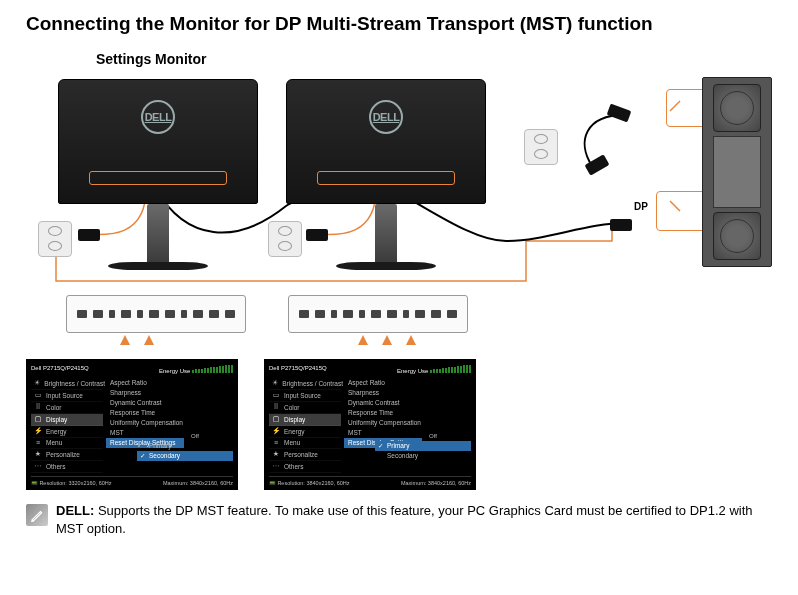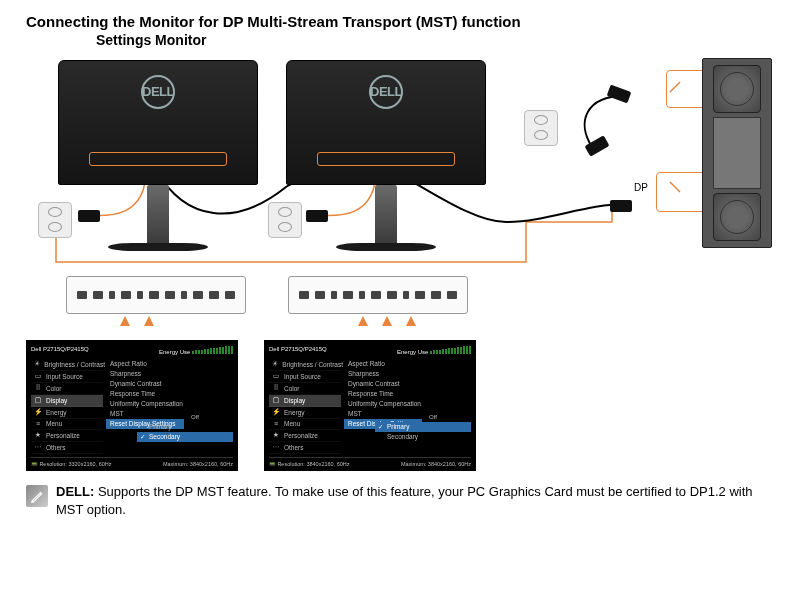--- a/index.html
+++ b/index.html
@@ -6,23 +6,24 @@
   body {
     width: 798px;
     height: 595px;
     font-family: Arial, Helvetica, sans-serif;
     background: #fff;
     padding: 12px 26px;
     color: #000;
     font-size: 13px;
   }
   .title {
-    font-size: 15px;
+    font-size: 19px;
     font-weight: bold;
     line-height: 1.3;
+    margin-bottom: 14px;
   }
   .labels-row {
     display: flex;
     gap: 80px;
     padding-left: 70px;
     margin-bottom: 4px;
   }
   .labels-row span { font-weight: bold; font-size: 14px; }
   .diagram {
     position: relative;
@@ -41,30 +42,31 @@
   .monitor-back {
     width: 200px;
     height: 125px;
     background: linear-gradient(#2a2a2a,#141414);
     border-radius: 6px 6px 2px 2px;
     position: relative;
     border: 1px solid #000;
   }
   .dell-logo {
     position: absolute;
-    top: 14px; left: 50%;
+    top: 20px; left: 50%;
     transform: translateX(-50%);
     width: 34px; height: 34px;
     border: 2px solid #9aa;
     border-radius: 50%;
     display: flex; align-items: center; justify-content: center;
     color: #9aa;
-    font-size: 13px;
+    font-size: 11px;
     font-weight: bold;
     letter-spacing: -0.5px;
+    text-decoration: underline;
   }
   .monitor-ledge {
     position: absolute;
     bottom: 18px;
     left: 30px; right: 30px;
     height: 14px;
     border: 1px solid #e8853d;
     border-radius: 3px;
   }
   .monitor-stand {
@@ -130,21 +132,21 @@
   .port-callout {
     position: absolute;
     border: 1.5px solid #e8853d;
     border-radius: 4px;
   }
   .port-callout.pc1 { top: 18px; right: 66px; width: 40px; height: 38px; }
   .port-callout.pc2 { top: 120px; right: 66px; width: 50px; height: 40px; }
   .dp-label {
     position: absolute;
     top: 130px; right: 124px;
-    font-size: 10px; font-weight: normal;
+    font-size: 10px; font-weight: bold;
   }
   
   .cables { position: absolute; inset: 0; pointer-events: none; }
   
   .plug {
     position: absolute;
     width: 22px; height: 12px;
     background: #111;
     border-radius: 2px;
   }

